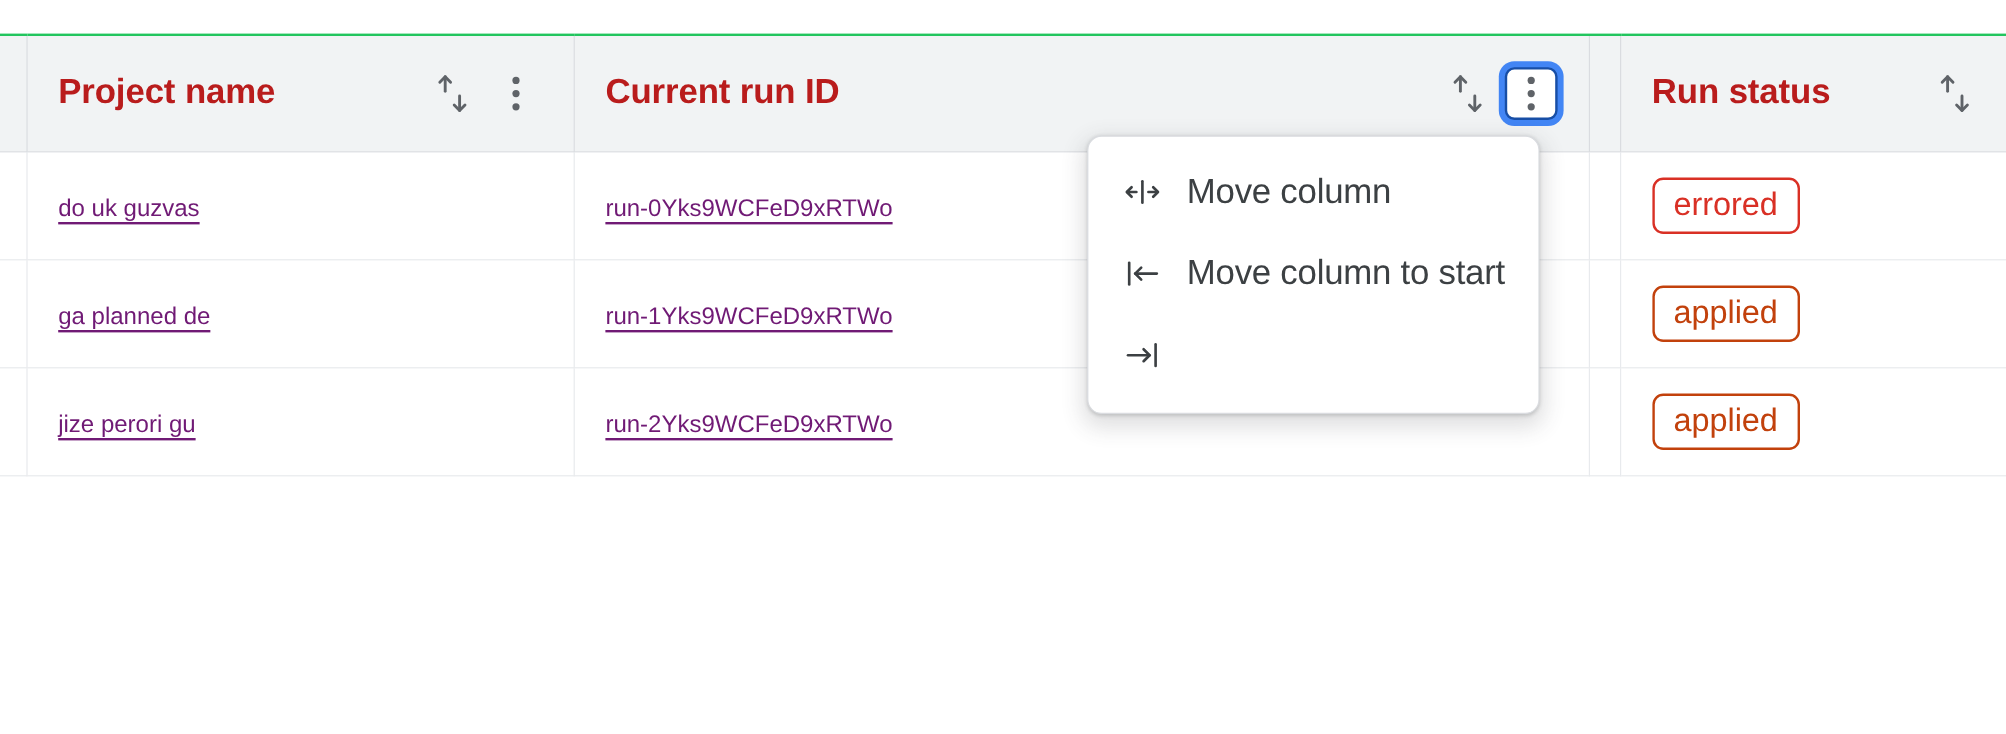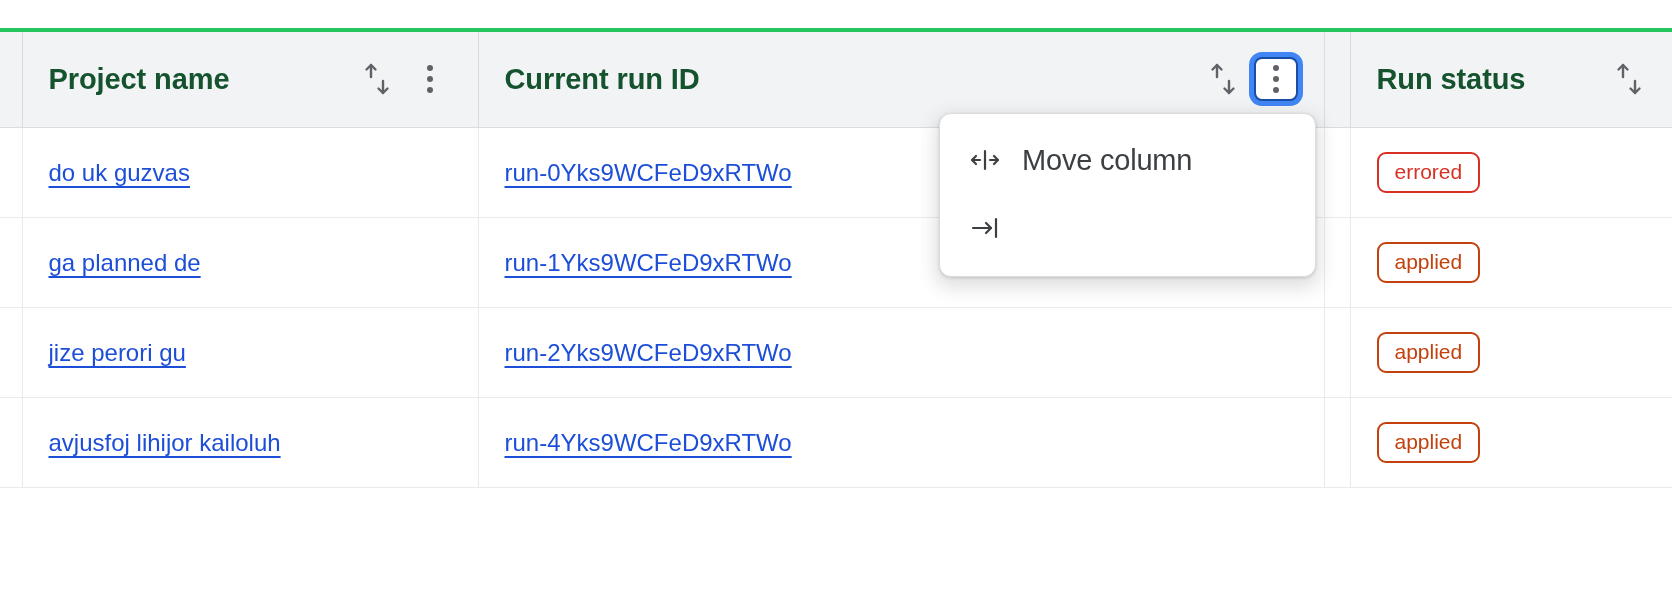--- a/index.html
+++ b/index.html
@@ -33,28 +33,28 @@
   col.c-gutter { width: 22px; }
   col.c-name   { width: 456px; }
   col.c-runid  { width: 846px; }
   col.c-pad    { width: 26px; }
   col.c-status { width: 322px; }
 
   thead th {
     background: #f1f3f4;
     height: 97px;
     padding: 0 26px;
-    border-top: 4px solid #22c55e;
+    border-top: 2px solid #22c55e;
     border-bottom: 1px solid #dadce0;
     border-right: 1px solid #dadce0;
     text-align: left;
     vertical-align: middle;
     font-size: 29px;
     font-weight: 700;
-    color: #14532d;
+    color: #b91c1c;
     letter-spacing: -0.1px;
     white-space: nowrap;
   }
 
   thead th.gutter-head {
     padding: 0;
     border-right: 1px solid #dadce0;
   }
 
   thead th.status-head {
@@ -140,46 +140,46 @@
     color: #202124;
     white-space: nowrap;
     overflow: hidden;
   }
 
   tbody td.gutter-cell { padding: 0; border-right: 1px solid #e8eaed; }
   tbody td.pad-cell { border-right: 1px solid #e8eaed; }
   tbody td.status-cell { border-right: none; }
 
   a.cell-link {
-    color: #1d4ed8;
+    color: #701a75;
     text-decoration: underline;
     text-underline-offset: 5px;
     text-decoration-thickness: 2px;
-    font-size: 24px;
+    font-size: 20px;
     cursor: pointer;
   }
 
   
   .badge {
     display: inline-block;
     padding: 7px 16px 9px 16px;
     border-radius: 9px;
     border: 2px solid currentColor;
-    font-size: 21px;
+    font-size: 27px;
     line-height: 1;
     white-space: nowrap;
   }
   .badge.errored { color: #d93025; }
   .badge.applied { color: #c2410c; }
   .badge.planned { color: #c05600; }
 
   
   .menu {
     position: absolute;
-    left: 939px;
+    left: 906px;
     top: 113px;
     width: 377px;
     background: #ffffff;
     border: 1px solid #dadce0;
     border-radius: 12px;
     box-shadow: 0 1px 3px rgba(60,64,67,.20), 0 7px 18px 4px rgba(60,64,67,.16);
     padding: 12px 0 14px 0;
     z-index: 50;
   }
 
@@ -310,45 +310,48 @@
           <td class="pad-cell"></td>
           <td class="status-cell"><span class="badge applied">applied</span></td>
         </tr>
         <tr>
           <td class="gutter-cell"></td>
           <td><a class="cell-link">jize perori gu</a></td>
           <td><a class="cell-link">run-2Yks9WCFeD9xRTWo</a></td>
           <td class="pad-cell"></td>
           <td class="status-cell"><span class="badge applied">applied</span></td>
         </tr>
-        <tr>
-          <td class="gutter-cell"></td>
-          <td><a class="cell-link">avjusfoj lihijor kailoluh</a></td>
-          <td><a class="cell-link">run-4Yks9WCFeD9xRTWo</a></td>
-          <td class="pad-cell"></td>
-          <td class="status-cell"><span class="badge applied">applied</span></td>
-        </tr>
       </tbody>
   </table>
 
   <div class="menu" id="column-menu">
 
     <div class="menu-item">
       <span class="menu-icon">
         <svg width="30" height="22" viewBox="0 0 30 22" fill="none" stroke="currentColor" stroke-width="2.2" stroke-linecap="round" stroke-linejoin="round">
           <path d="M15 2 V20"></path>
           <path d="M10 11 H2.5"></path>
             <path d="M6 7 L2 11 L6 15"></path>
           <path d="M20 11 H27.5"></path>
             <path d="M24 7 L28 11 L24 15"></path>
         </svg>
       </span>
       <span class="menu-label">Move column</span>
     </div>
 
+    <div class="menu-item">
+      <span class="menu-icon">
+        <svg width="30" height="22" viewBox="0 0 30 22" fill="none" stroke="currentColor" stroke-width="2.2" stroke-linecap="round" stroke-linejoin="round">
+          <path d="M4 2 V20"></path>
+          <path d="M27 11 H9"></path>
+            <path d="M14 6 L9 11 L14 16"></path>
+        </svg>
+      </span>
+      <span class="menu-label">Move column to start</span>
+    </div>
 
     <div class="menu-item">
       <span class="menu-icon">
         <svg width="30" height="22" viewBox="0 0 30 22" fill="none" stroke="currentColor" stroke-width="2.2" stroke-linecap="round" stroke-linejoin="round">
           <path d="M26 2 V20"></path>
           <path d="M3 11 H21"></path>
             <path d="M16 6 L21 11 L16 16"></path>
         </svg>
       </span>
     </div>

